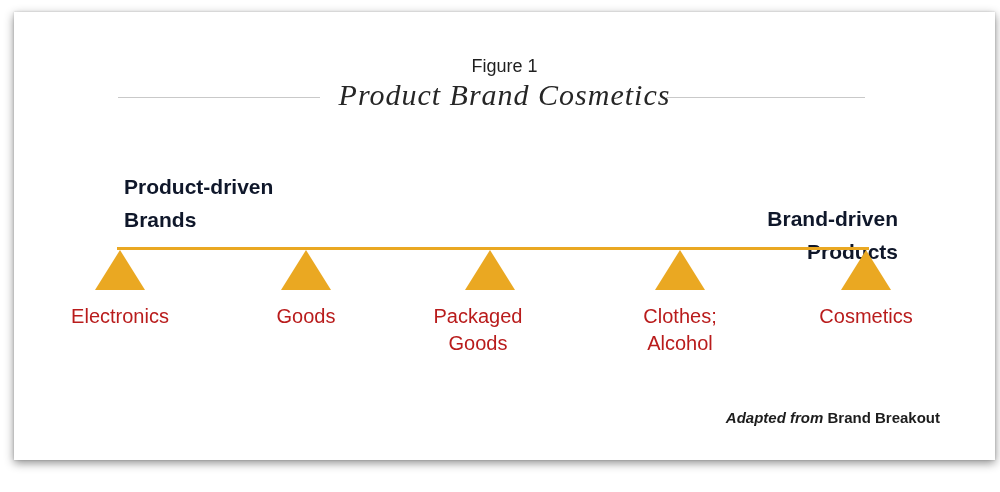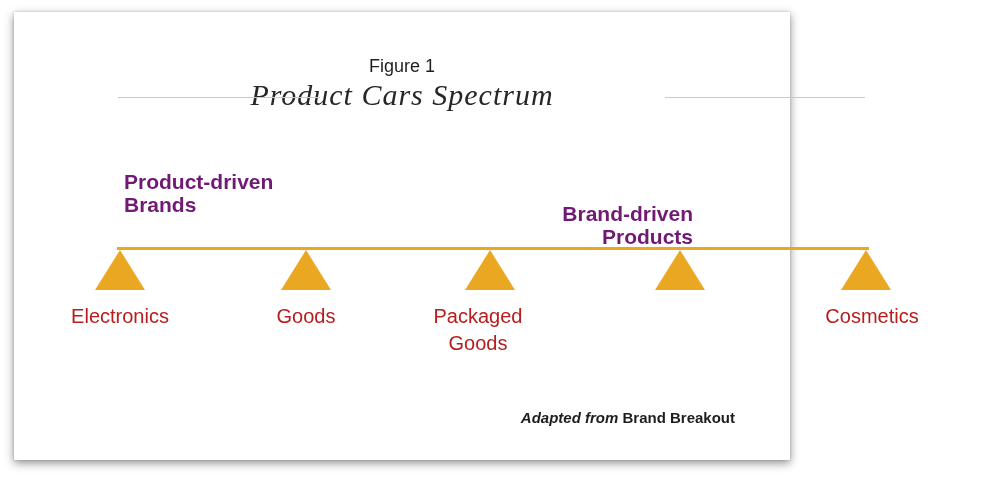--- a/index.html
+++ b/index.html
@@ -6,21 +6,21 @@
   * { margin: 0; padding: 0; box-sizing: border-box; }
   html, body {
     width: 1000px; height: 492px;
     background: #ffffff;
     font-family: "Liberation Sans", sans-serif;
     overflow: hidden;
   }
   .card {
     position: absolute;
     left: 14px; top: 12px;
-    width: 776px; height: 448px;
+    width: 981px; height: 448px;
     background: #ffffff;
     box-shadow: 0 3px 9px rgba(0,0,0,0.45), 0 0 2px rgba(0,0,0,0.18);
   }
   .figure-label {
     position: absolute;
     left: 0; right: 0; top: 44px;
     text-align: center;
     font-size: 18px;
     color: #1f1f1f;
   }
@@ -40,22 +40,22 @@
     height: 1px;
     background: #c9c9c9;
   }
   .title-rule.left  { left: 104px; width: 202px; }
   .title-rule.right { left: 651px; width: 200px; }
   .endpoint {
     position: absolute;
     top: 158px;
     font-size: 21px;
     font-weight: bold;
-    line-height: 23px;
-    color: #701a75;
+    line-height: 33px;
+    color: #0f172a;
     white-space: pre-line;
   }
   .endpoint.left  { left: 110px; text-align: left; }
   .endpoint.right { right: 97px; text-align: right; margin-top: 32px; }
   .spectrum-line {
     position: absolute;
     left: 103px; top: 235px;
     width: 752px; height: 3px;
     background: var(--accent, #EAA822);
   }
@@ -86,40 +86,42 @@
   }
   .attribution .prefix { font-style: italic; font-weight: bold; }
   .attribution .source { font-weight: bold; }
 </style>
 </head>
 <body>
 
 <div class="card">
 
   <div class="figure-label">Figure 1</div>
-  <div class="figure-title">Product Cars Spectrum</div>
+  <div class="figure-title">Product Brand Cosmetics</div>
   <div class="title-rule left"></div>
   <div class="title-rule right"></div>
 
   <div class="endpoint left">Product-driven
 Brands</div>
   <div class="endpoint right">Brand-driven
 Products</div>
 
   <div class="spectrum-line"></div>
 
   <div class="triangle" style="left: 81px;"></div>
   <div class="triangle" style="left: 267px;"></div>
   <div class="triangle" style="left: 451px;"></div>
   <div class="triangle" style="left: 641px;"></div>
   <div class="triangle" style="left: 827px;"></div>
 
   <div class="marker-label" style="left: 106px;">Electronics</div>
   <div class="marker-label" style="left: 292px;">Goods</div>
   <div class="marker-label" style="left: 464px;">Packaged
 Goods</div>
-  <div class="marker-label" style="left: 852px; margin-left: 6px;">Cosmetics</div>
+  <div class="marker-label" style="left: 666px;">Clothes;
+Alcohol</div>
+  <div class="marker-label" style="left: 852px;">Cosmetics</div>
 
   <div class="attribution">
     <span class="prefix">Adapted from </span><span class="source">Brand Breakout</span>
   </div>
 
 </div>
 
 </body></html>

